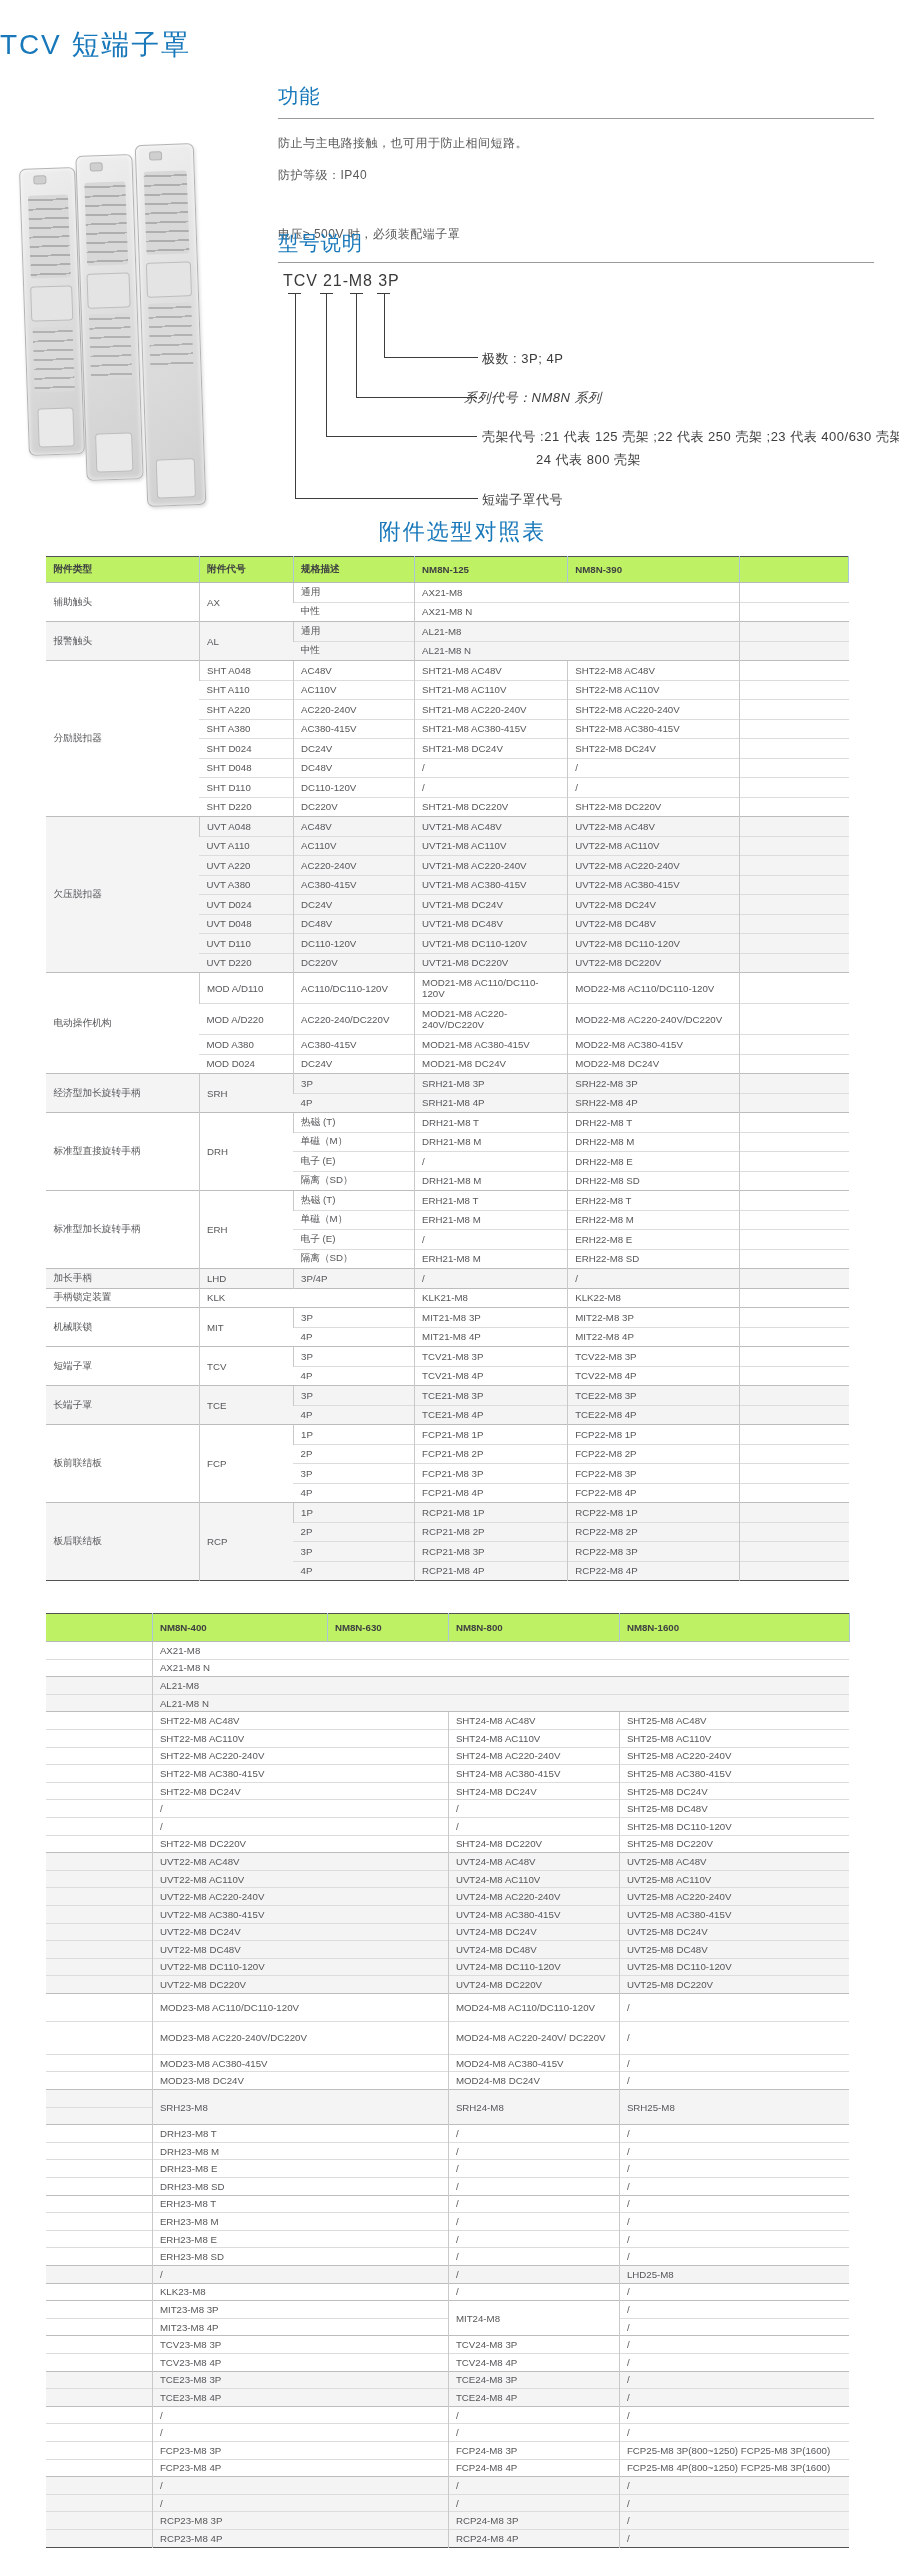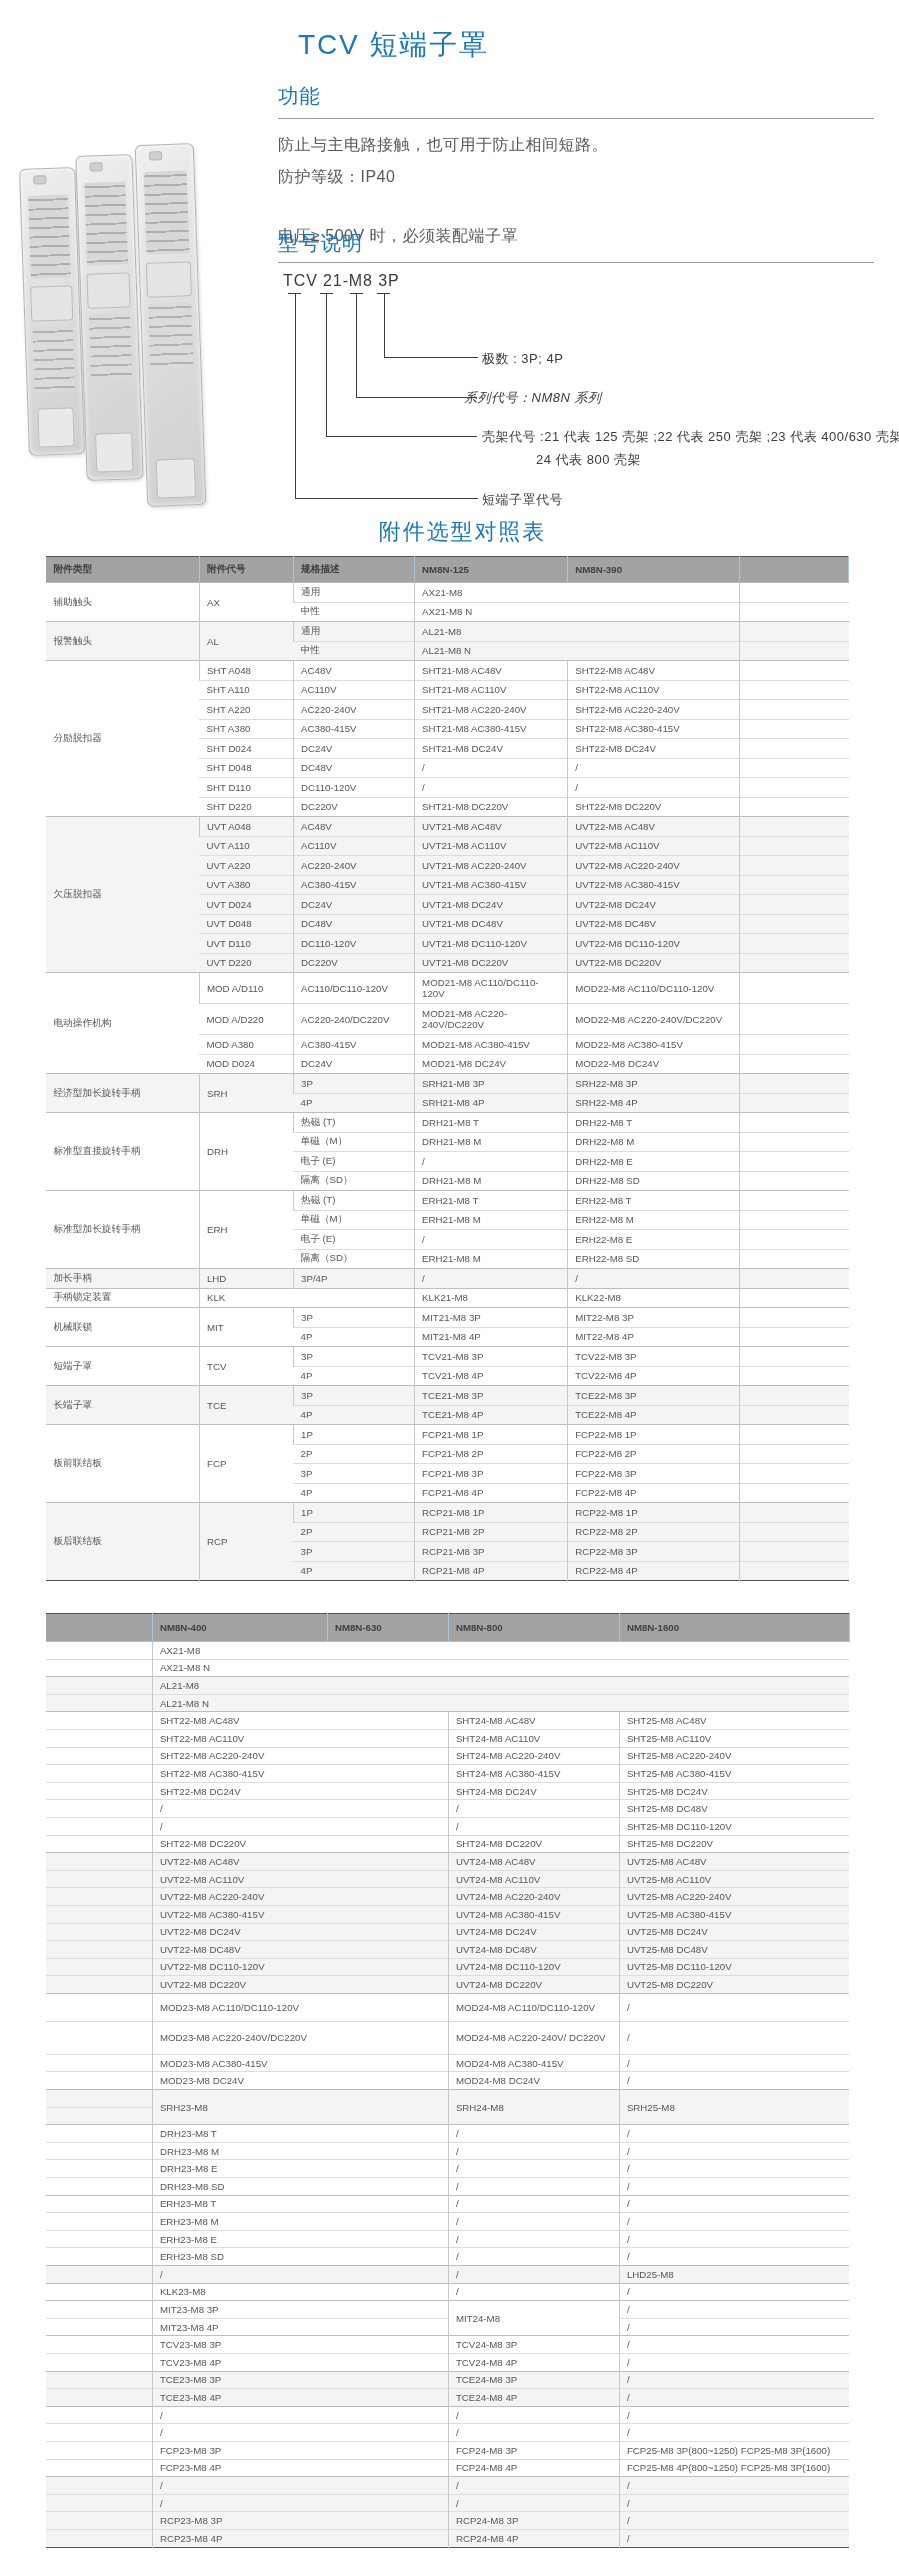--- a/index.html
+++ b/index.html
@@ -1,27 +1,27 @@
 <!DOCTYPE html>
 <html style="font-size:15px"><head>
 <meta charset="utf-8">
 <style>
   * { margin:0; padding:0; box-sizing:border-box; }
   html,body { background:#fff; }
   body { font-family:"Liberation Sans","DejaVu Sans",sans-serif; }
   #page { position:relative; width:899px; height:2576px; background:#ffffff; overflow:hidden; }
 
-  .title { position:absolute; top:26px; left:0; width:787px; text-align:center;
+  .title { position:absolute; top:26px; left:0; width:787px; 
            font-size:28px; color:#1878ba; letter-spacing:1.9px; }
   .sec-head { position:absolute; left:278px; font-size:20.4px; color:#1878ba; font-weight:500; letter-spacing:0.9px; }
   .h-func  { top:82px; }
   .h-model { top:223px;margin-top:6px; }
   .divider { position:absolute; left:278px; width:596px; border-top:0.9px solid #9b9b9b; }
   .dv1 { top:118px; } .dv2 { top:262px; }
-  .ftext { position:absolute; left:278px; font-size:16px; color:#595959; letter-spacing:0.5px; }
+  .ftext { position:absolute; left:278px; font-size:12px; color:#595959; letter-spacing:0.5px; }
   .ft0 { top:135px; } .ft1 { top:167px; } .ft2 { top:198px;margin-top:28px; }
 
   
   .prod { position:absolute; left:22px; top:135px; width:184px; height:399px; }
   .unit { position:absolute; border:0.9px solid #b3b3b3; border-radius:6.5px;
           background:linear-gradient(145deg,#efefef 0%,#dcdcdc 55%,#cfcfcf 100%);
           box-shadow:inset 0 0 5.6px rgba(255,255,255,.8), 0.9px 1.9px 3.7px rgba(0,0,0,.15); }
   .u1 { left:1.9px;  top:33px; width:56px; height:287px; transform:rotate(-2deg); }
   .u2 { left:59px; top:20.4px; width:57px; height:325px; transform:rotate(-2deg); }
   .u3 { left:119px; top:9.3px; width:59px; height:362px; transform:rotate(-2deg); }
@@ -44,21 +44,21 @@
   .hline { position:absolute; height:0; border-top:1.4px solid #3c3c3c; }
   .callout { position:absolute; font-size:13px; color:#3c3c3c; letter-spacing:0.5px; white-space:nowrap; }
 
   .h-table { position:absolute; top:517px; left:13px; width:899px; text-align:center;
              font-size:22px; color:#1878ba; font-weight:500; letter-spacing:1.9px; }
 
   
   table { border-collapse:collapse; table-layout:fixed; position:absolute; left:46px; width:803px;
           border-top:1.9px solid #515254; border-bottom:1.9px solid #515254; }
   #t1 { top:556px; } #t2 { top:1613px; }
-  th { background:#a3a3a3; font-size:9.7px; font-weight:bold; color:#3f4042; text-align:left;
+  th { background:#bef264; font-size:9.7px; font-weight:bold; color:#3f4042; text-align:left;
        padding:1.9px 7.4px; border-right:0.9px solid #a9c6dd; border-bottom:0.9px solid #b9b9b9; }
   #t1 th { height:26px; } #t2 th { height:28px; }
   td { font-size:9.7px; color:#565759; text-align:left; padding:0.9px 7.4px; vertical-align:middle;
        border-left:0.9px solid #c9c9c9; border-top:0.9px solid #dcdcdc; overflow:hidden; }
   td:first-child { border-left:none; }
   th:first-child { border-left:none; }
   #t1 td { height:19.5px; } #t2 td { height:17.6px; }
   tr.shade td { background:#f4f4f5; }
   tr.gstart td { border-top-color:#bdbdbd; }
   td.ctype { color:#555658; }

